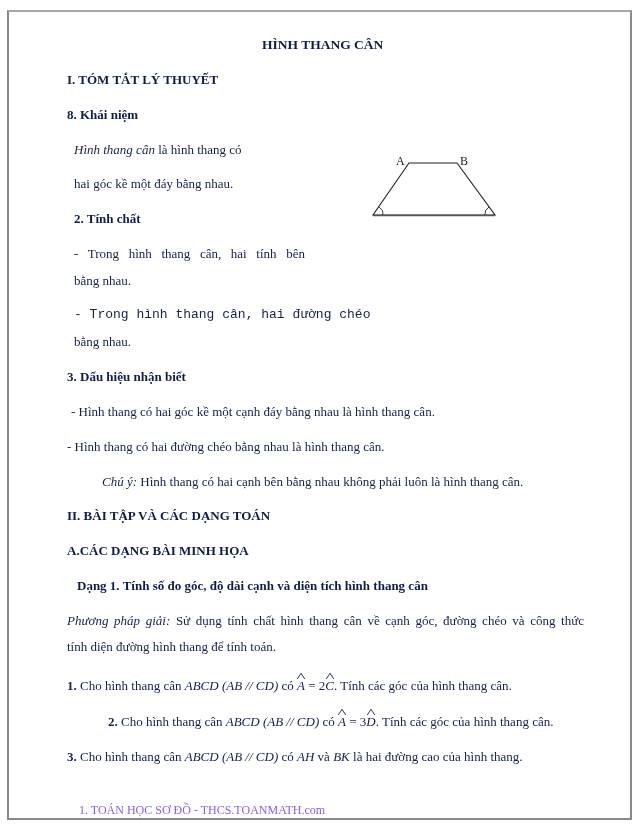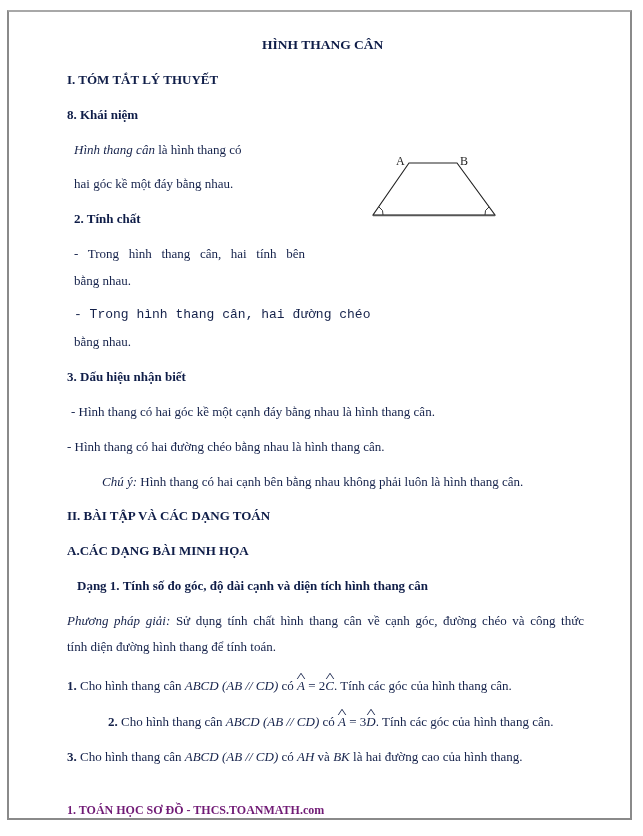--- a/index.html
+++ b/index.html
@@ -5,21 +5,21 @@
   html, body { margin: 0; padding: 0; background: #ffffff; }
   body { width: 643px; height: 836px; position: relative; overflow: hidden;
          font-family: "Liberation Serif", "DejaVu Serif", serif; color: #14214a; }
   .page { position: absolute; left: 7px; top: 10px; width: 625px; height: 810px;
           border: 2px solid #8a8a8a; border-top-color: #a8a8a8; box-sizing: border-box; background: #fff; }
   .t { position: absolute; white-space: nowrap; font-size: 13px; line-height: 16px; }
   .b { font-weight: bold; color: #0f1d48; }
   .i { font-style: italic; }
   .title { font-size: 13.5px; }
   .justify { white-space: normal; text-align: justify; text-align-last: justify; }
-  .footer { color: #701a75; font-weight: bold; font-size: 12px; }
+  .footer { color: #8b5cf6; font-weight: normal; font-size: 12px; margin-left: 12px; }
   .hat { position: relative; display: inline-block; }
   .hat::before { content: "^"; position: absolute; left: 50%; top: -9px; transform: translateX(-50%) scaleX(1.6); font-style: normal; font-size: 12px; }
   svg { position: absolute; }
 </style>
 </head>
 <body>
 
 <div class="page"></div>
 
 <div class="t b title" style="left:262px; top:37px;">HÌNH THANG CÂN</div>

